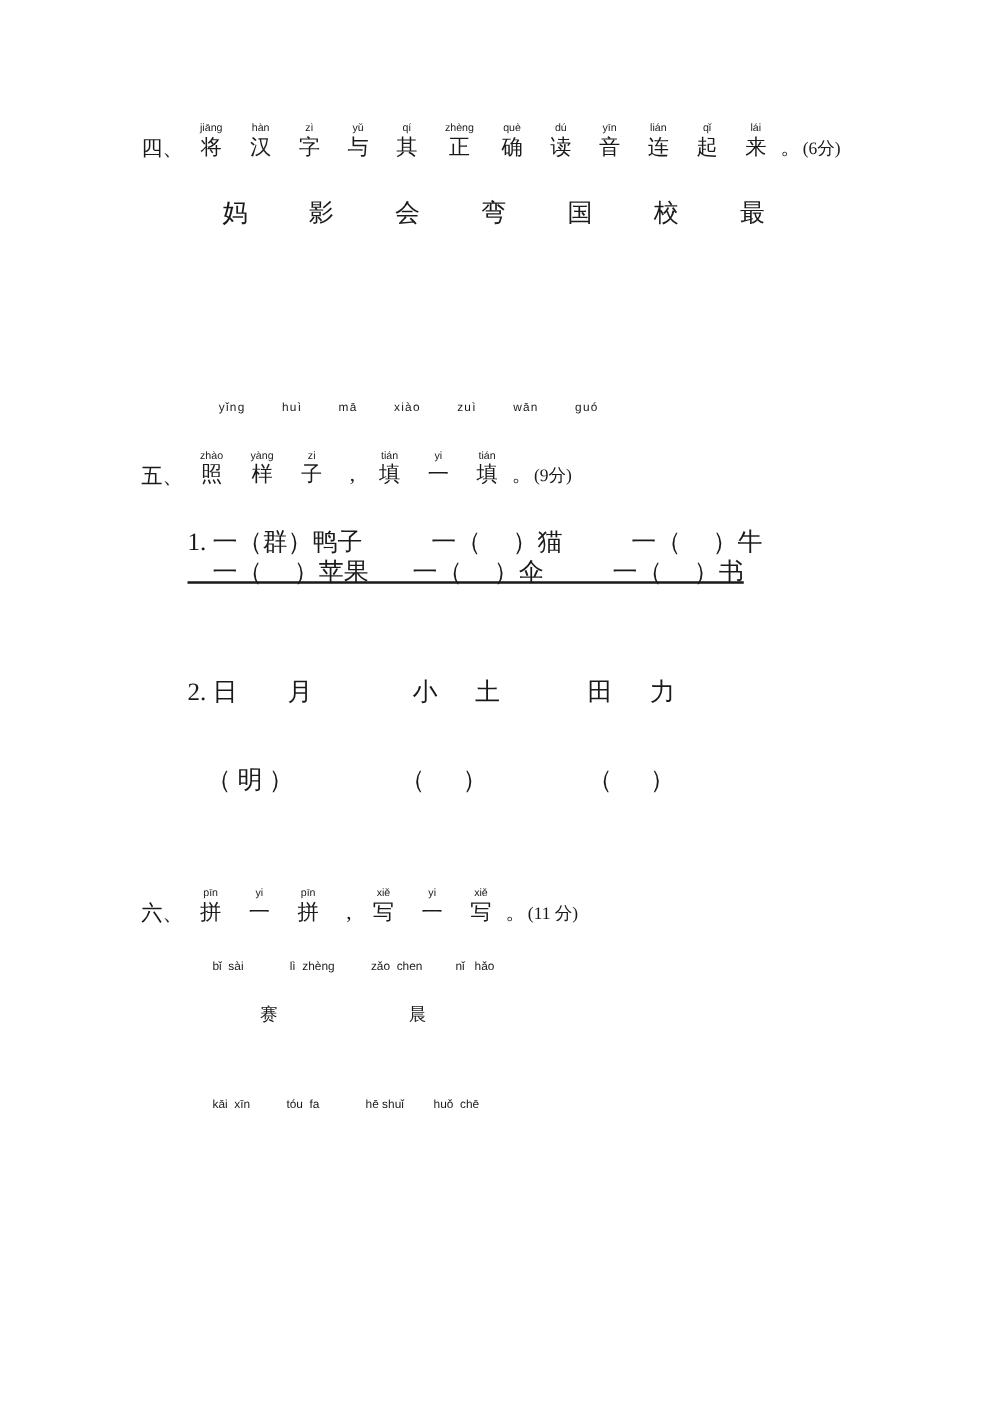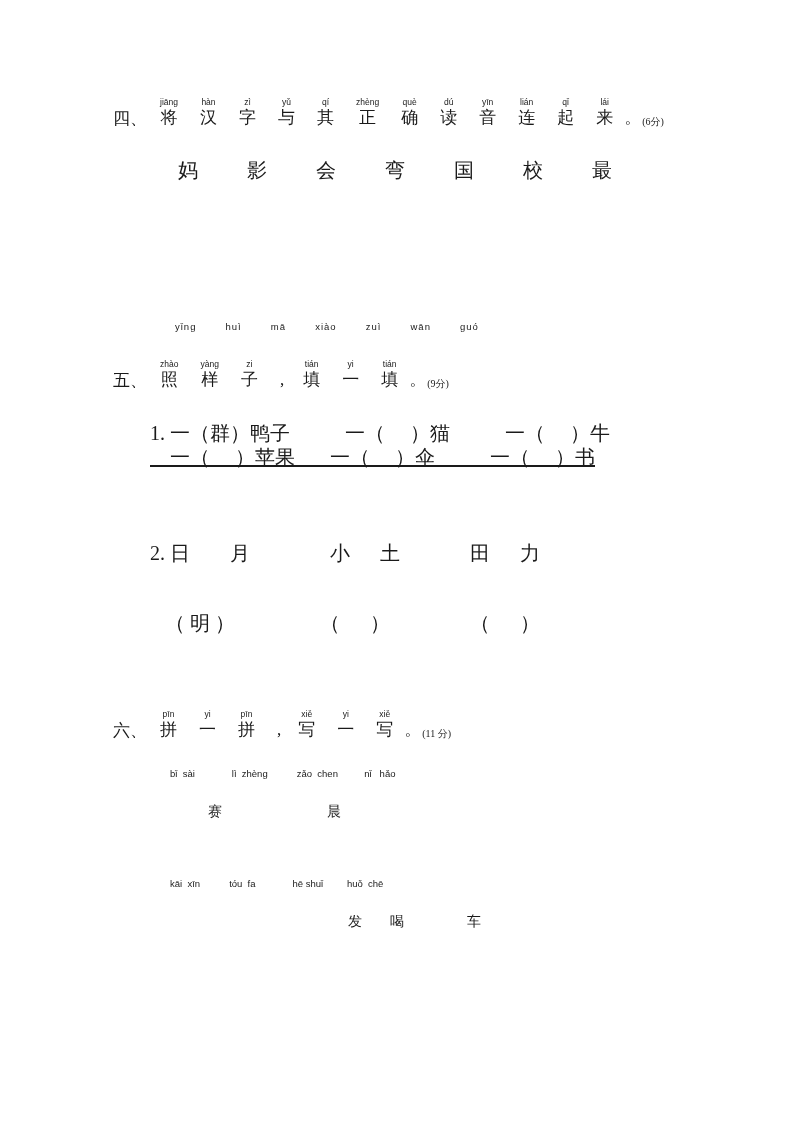--- a/index.html
+++ b/index.html
@@ -61,21 +61,21 @@
     line-height: 19px;
   }
   .plain {
     font-family: "Liberation Serif", serif;
     font-size: 17px;
     line-height: 19px;
     align-self: flex-end;
   }
   .score {
     font-family: "Liberation Serif", serif;
-    font-size: 10px;
+    font-size: 14px;
     align-self: flex-end;
     padding-left: 1px;
   }
 
   .abs { position: absolute; }
   .py-line {
     font-family: "Liberation Sans", sans-serif;
     font-size: 9.5px;
     color: #1a1a1a;
     white-space: pre;
@@ -231,15 +231,14 @@
       </span>
       <span class="plain">。</span>
       <span class="score">(11 分)</span>
     </div>
   </div>
 
   <div class="abs py-line" style="left:170px; top:768px;">bǐ  sài              lì  zhèng           zǎo  chen          nǐ   hǎo</div>
   <div class="abs big-hz" style="left:208px; top:803px;">赛                              晨</div>
 
   <div class="abs py-line" style="left:170px; top:878px;">kāi  xīn           tóu  fa              hē shuǐ         huǒ  chē</div>
-  <div class="abs big-hz" style="left:348px; top:913px;">发        喝                  车</div>
 
 </div>
 
 </body></html>

